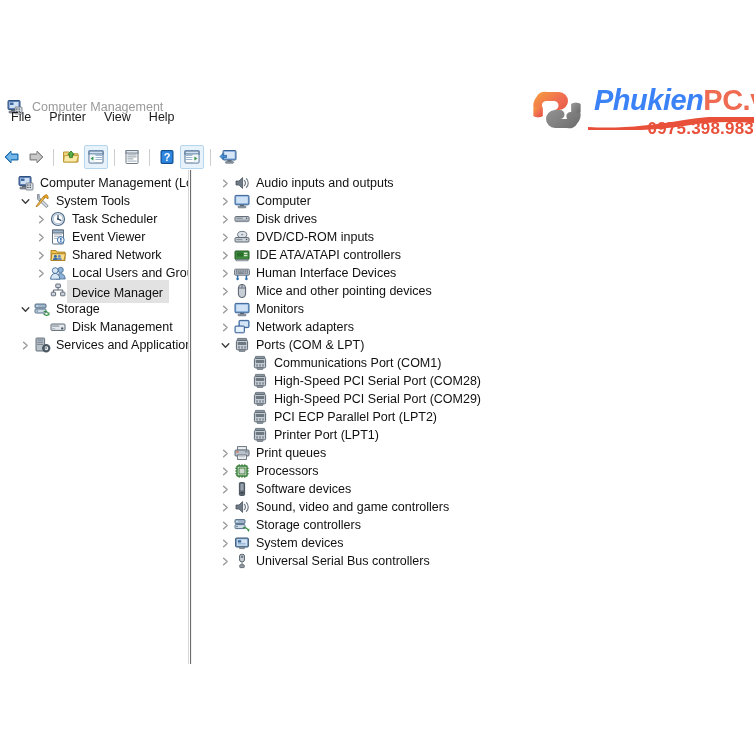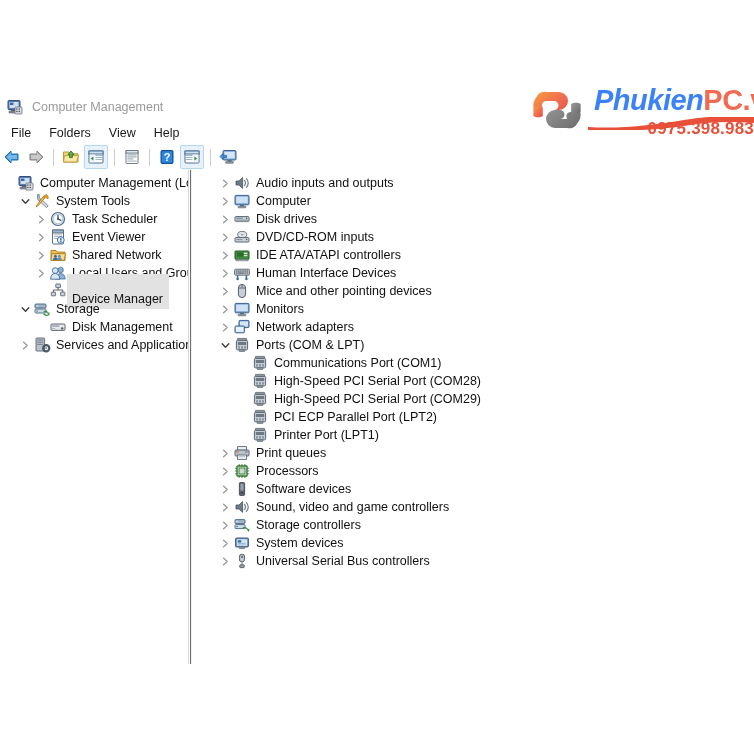--- a/index.html
+++ b/index.html
@@ -52,21 +52,21 @@
     display: flex; align-items: center;
   }
   .titlebar .ticon { margin-left: 7px; margin-right: 9px; display: block; }
   .titlebar .ttext {
     font-size: 12.5px; color: #9a9a9a;
     font-family: "Liberation Sans", sans-serif;
   }
 
   
   .menubar {
-    position: absolute; left: 0px; top: 122px;
+    position: absolute; left: 0px; top: 106px;
     height: 21px;
     display: flex; align-items: center;
   }
   .menu-item {
     font-size: 12.5px; color: #1a1a1a;
     padding: 2px 9px;
     font-family: "Liberation Sans", sans-serif;
     cursor: default;
   }
   .menu-item:first-child { margin-left: 2px; }
@@ -124,21 +124,21 @@
     display: flex; align-items: center;
     height: 18px;
     white-space: nowrap;
     font-size: 12.5px;
     color: #101010;
     font-family: "Liberation Sans", sans-serif;
   }
   .trow .lbl { line-height: 18px; padding-left: 5px; }
   .trow .lbl.sel {
     background: #e2e2e2;
-    padding: 16px 6px 1px 5px;
+    padding: 4px 6px 1px 5px;
     border-radius: 0;
   }
   .chev {
     width: 15px; height: 18px;
     display: flex; align-items: center; justify-content: center;
     flex: 0 0 15px;
   }
   .ticonbox {
     width: 18px; height: 18px;
     display: flex; align-items: center; justify-content: center;
@@ -203,21 +203,21 @@
         <rect x="11.6" y="9.4" width="1.3" height="1.3" fill="#45525f"></rect>
         <rect x="9.2" y="11.8" width="1.3" height="1.3" fill="#45525f"></rect>
         <rect x="11.6" y="11.8" width="1.3" height="1.3" fill="#45525f"></rect>
       </svg>
     </span>
     <span class="ttext">Computer Management</span>
   </div>
 
   <div class="menubar">
     <div class="menu-item">File</div>
-    <div class="menu-item">Folders</div>
+    <div class="menu-item">Printer</div>
     <div class="menu-item">View</div>
     <div class="menu-item">Help</div>
   </div>
 
   <div class="toolbar">
 
     <div class="tb-btn">
       <span>
         <svg width="18" height="18" viewBox="0 0 18 18">
           <path d="M8 3 L2 9 L8 15 L8 12 L15 12 L15 6 L8 6 Z" fill="#3d8fd1" stroke="#1f6aa8" stroke-width="1" stroke-linejoin="round"></path>

